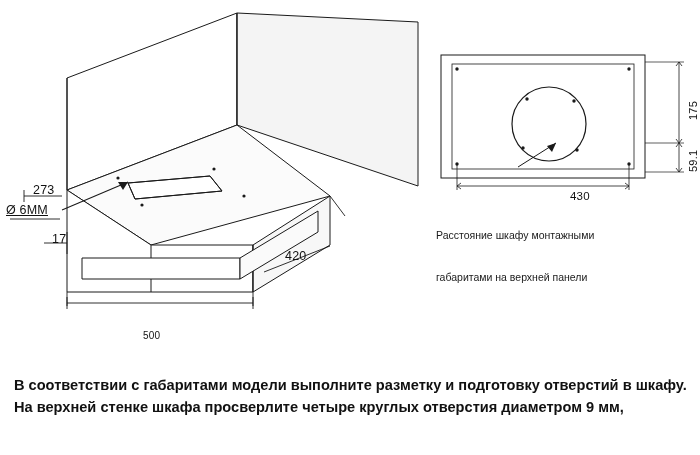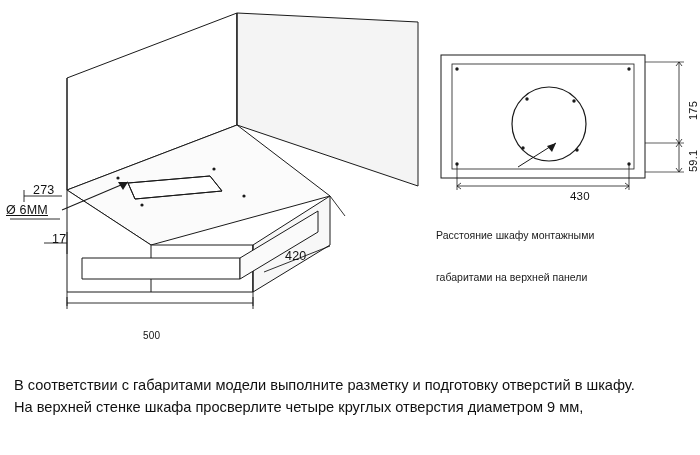--- a/index.html
+++ b/index.html
@@ -48,21 +48,21 @@
   }
   .body-text {
     position: absolute;
     left: 14px;
     top: 374px;
     width: 676px;
     font-size: 14.6px;
     line-height: 22px;
     color: #111111;
   }
-  .body-text div { white-space: pre; }
+  .body-text div { white-space: pre; font-weight: bold; }
 </style>
 </head>
 <body>
 
 <div id="stage">
 
   <svg id="drawing" viewBox="0 0 700 455">
     <g fill="none" stroke="#1a1a1a" stroke-width="1" stroke-linejoin="miter" stroke-linecap="butt">
 
       <g>

